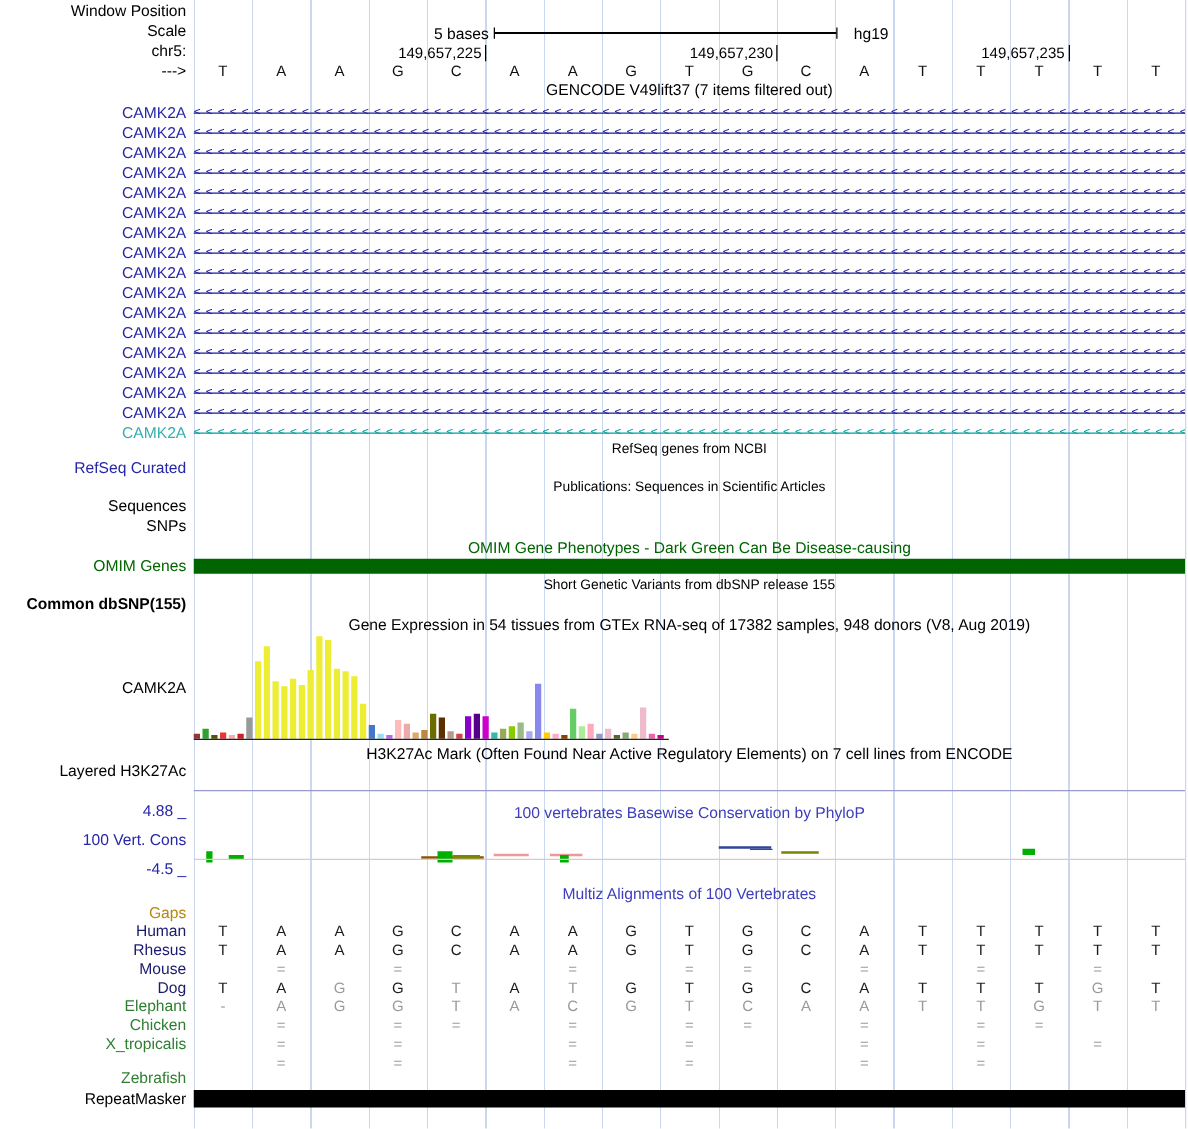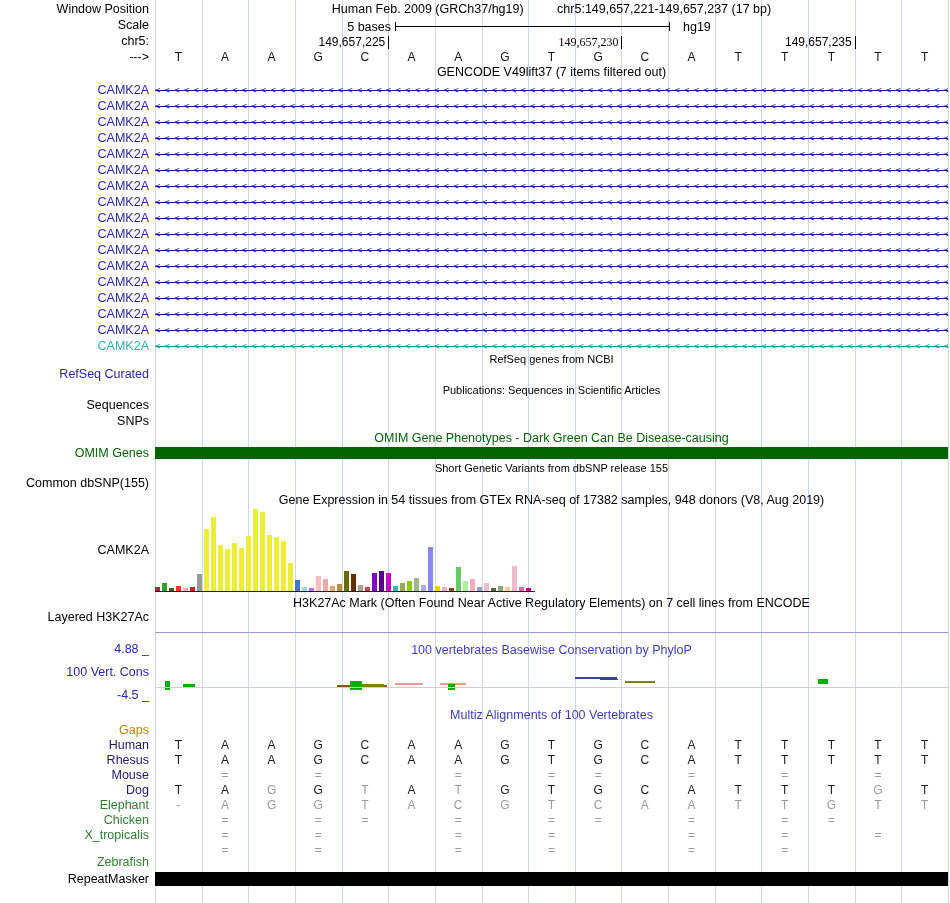--- a/index.html
+++ b/index.html
@@ -58,21 +58,21 @@
 <div id="app">
   <div id="label-col">
       <div class="llabel" style="top: 3px;">Window Position</div>
       <div class="llabel" style="top: 19px;">Scale</div>
       <div class="llabel" style="top: 35px;">chr5:</div>
       <div class="llabel" style="top: 51px;">---&gt;</div>
       <div class="llabel" style="top: 368px; color: rgb(38, 38, 168);">RefSeq Curated</div>
       <div class="llabel" style="top: 399px;">Sequences</div>
       <div class="llabel" style="top: 415px;">SNPs</div>
       <div class="llabel" style="top: 446px; color: rgb(0, 100, 0); line-height: 14px;">OMIM Genes</div>
-      <div class="llabel" style="top: 477px;">Common dbSNP(155)</div>
+      <div class="llabel" style="top: 477px; font-weight: bold;">Common dbSNP(155)</div>
       <div class="llabel" style="top: 544px;">CAMK2A</div>
       <div class="llabel" style="top: 611px;">Layered H3K27Ac</div>
       <div class="llabel" style="top: 643px; color: rgb(38, 38, 168);">4.88 _</div>
       <div class="llabel" style="top: 666px; color: rgb(38, 38, 168);">100 Vert. Cons</div>
       <div class="llabel" style="top: 689px; color: rgb(38, 38, 168);">-4.5 _</div>
       <div class="llabel" style="top: 723px; color: rgb(184, 134, 11); line-height: 15px;">Gaps</div>
       <div class="llabel" style="top: 872px; line-height: 14px;">RepeatMasker</div>
       <div class="llabel" style="top: 82px; color: rgb(38, 38, 168); line-height: 16px;">CAMK2A</div>
       <div class="llabel" style="top: 98px; color: rgb(38, 38, 168); line-height: 16px;">CAMK2A</div>
       <div class="llabel" style="top: 114px; color: rgb(38, 38, 168); line-height: 16px;">CAMK2A</div>
@@ -94,33 +94,29 @@
       <div class="llabel" style="top: 753px; color: rgb(26, 26, 110); line-height: 15px;">Rhesus</div>
       <div class="llabel" style="top: 768px; color: rgb(26, 26, 110); line-height: 15px;">Mouse</div>
       <div class="llabel" style="top: 783px; color: rgb(26, 26, 110); line-height: 15px;">Dog</div>
       <div class="llabel" style="top: 798px; color: rgb(47, 125, 49); line-height: 15px; padding-left: 18px;">Elephant</div>
       <div class="llabel" style="top: 813px; color: rgb(47, 125, 49); line-height: 15px;">Chicken</div>
       <div class="llabel" style="top: 828px; color: rgb(47, 125, 49); line-height: 15px;">X_tropicalis</div>
       <div class="llabel" style="top: 843px; color: rgb(47, 125, 49); line-height: 15px; margin-top: 12px;">Zebrafish</div>
     </div>
 
   <div id="main">
-    <div class="hdr">
-      <span>Human Feb. 2009 (GRCh37/hg19)</span>
-      <span class="pos">chr5:149,657,221-149,657,237 (17 bp)</span>
-    </div>
 
     <div class="scale-text">5 bases</div>
     <div class="scalebar"></div>
     <div class="hg19">hg19</div>
 
     <div id="ruler">
         <div class="rnum" style="width: 230.235px;">149,657,225</div>
         <div class="rtick" style="left: 233.235px;"></div>
-        <div class="rnum" style="width: 463.471px; font-family: Liberation Serif, serif;">149,657,230</div>
+        <div class="rnum" style="width: 463.471px;">149,657,230</div>
         <div class="rtick" style="left: 466.471px;"></div>
         <div class="rnum" style="width: 696.706px;">149,657,235</div>
         <div class="rtick" style="left: 699.706px;"></div>
       </div>
     <div id="seq-row">
         <span class="bcell" style="left: 0px; width: 46.6471px;">T</span>
         <span class="bcell" style="left: 46.6471px; width: 46.6471px;">A</span>
         <span class="bcell" style="left: 93.2941px; width: 46.6471px;">A</span>
         <span class="bcell" style="left: 139.941px; width: 46.6471px;">G</span>
         <span class="bcell" style="left: 186.588px; width: 46.6471px;">C</span>

